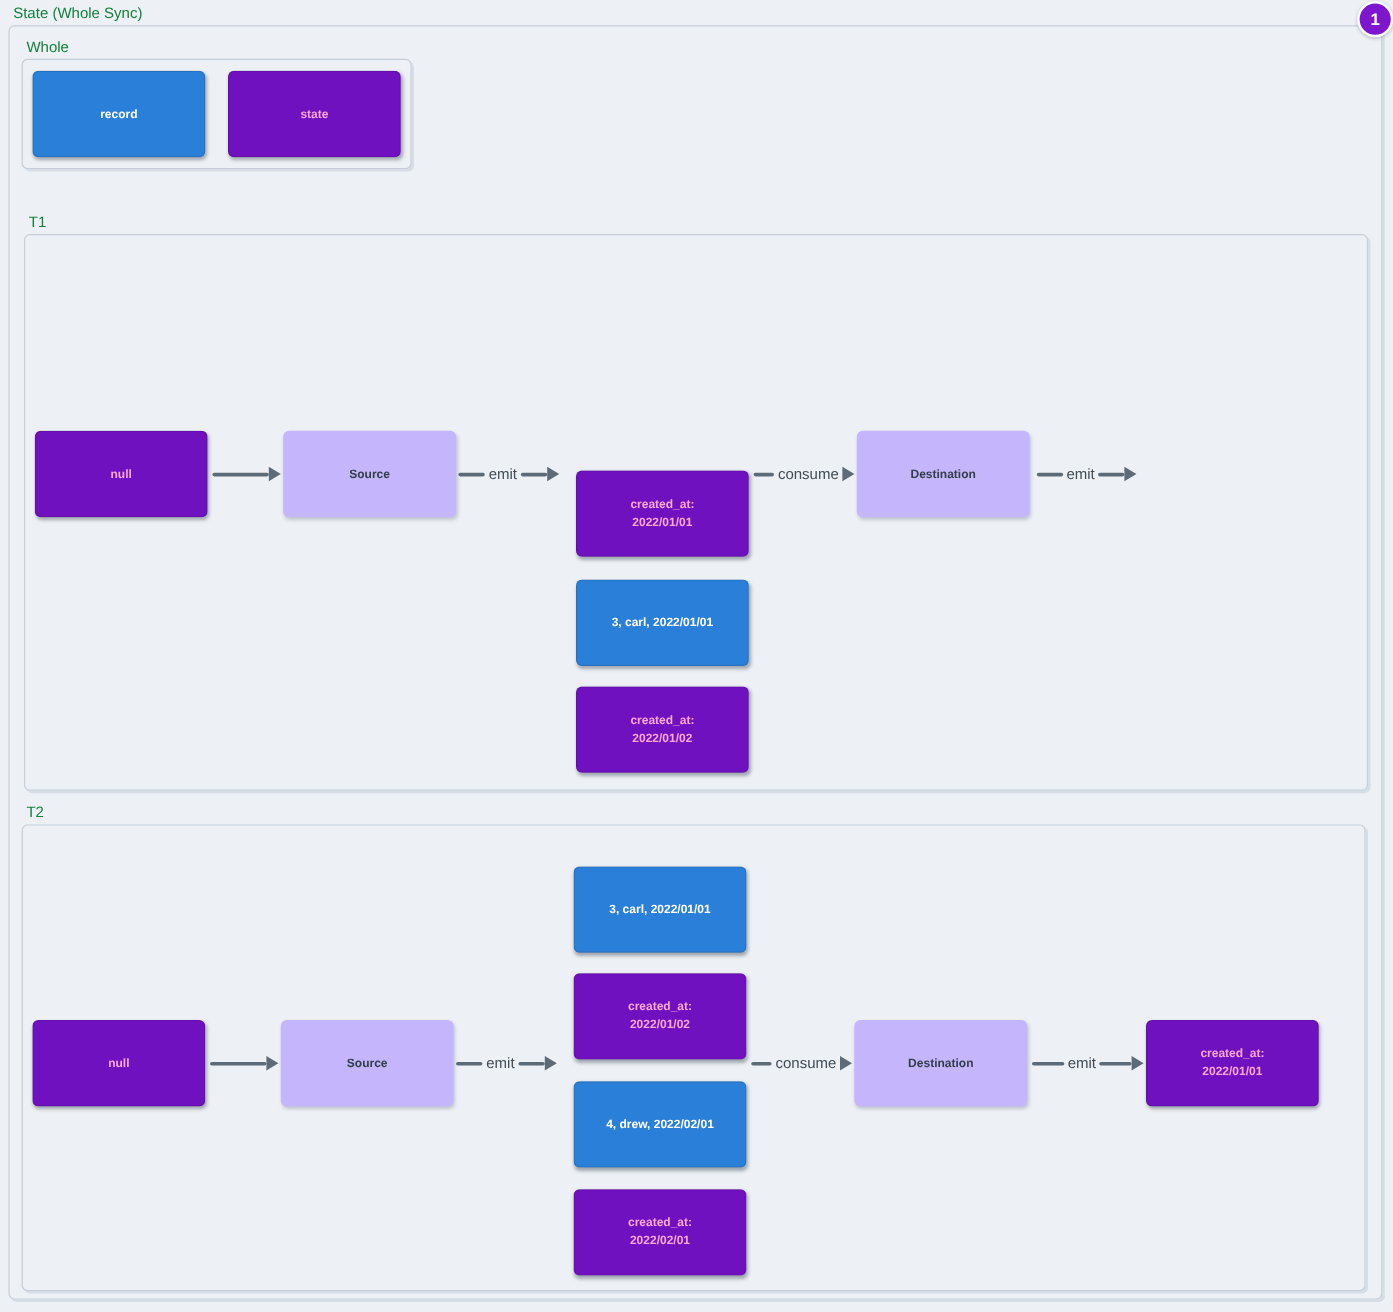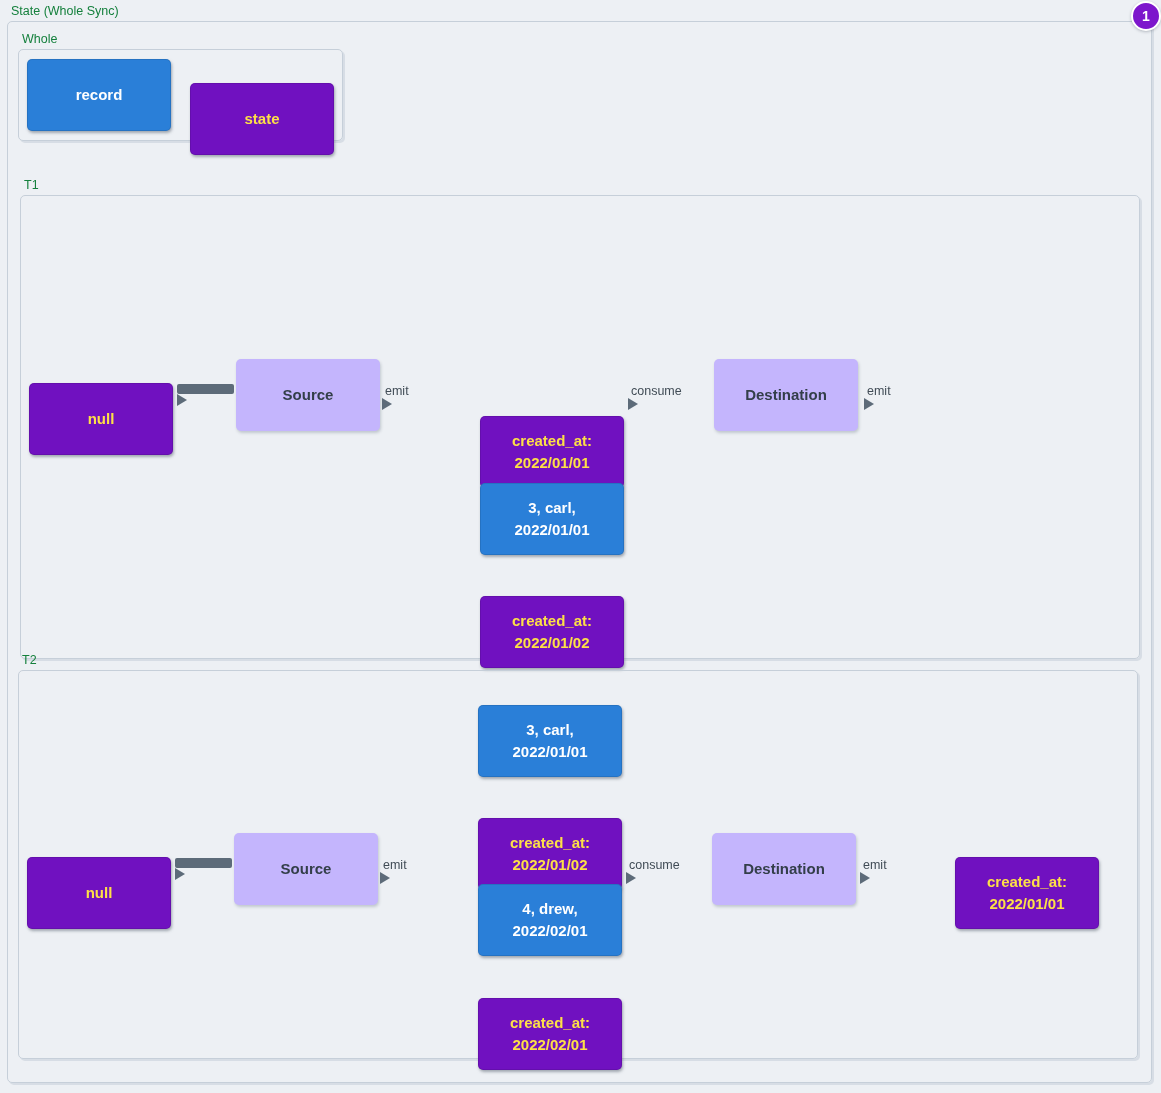--- a/index.html
+++ b/index.html
@@ -28,46 +28,45 @@
   }
 
   
   .node {
     position: absolute;
     width: 144px; height: 72px;
     border-radius: 5px;
     box-sizing: border-box;
     display: flex; align-items: center; justify-content: center;
     text-align: center;
-    font-size: 15px; font-weight: 600;
+    font-size: 10px; font-weight: 600;
     line-height: 1.5;
     white-space: pre-line;
     padding: 4px 10px;
   }
   .node.record {
     background: #2a7fd8; color: #ffffff;
     border: 1px solid rgba(0,0,0,.10);
     box-shadow: 1px 2px 3px rgba(96,106,118,.55);
   }
   .node.state {
-    background: #7011c0; color: #fde047;
+    background: #7011c0; color: #f9a8d4;
     border: 1px solid rgba(0,0,0,.10);
     box-shadow: 1px 2px 3px rgba(96,106,118,.55);
-    margin-top: 24px;
   }
   .node.plain {
     background: #c4b5fd; color: #333e49;
     box-shadow: 1px 2px 3px rgba(140,150,162,.45);
   }
 
   
   .edge {
     position: absolute;
     height: 22px;
-    display: flex;  flex-direction: column;
+    display: flex; align-items: center;
   }
   .edge .seg {
     flex: 1 1 auto;
     height: 3px;
     background: #5d6b79;
     border-radius: 2px;
     min-width: 6px;
   }
   .edge .head {
     flex: 0 0 auto;
@@ -148,21 +147,21 @@
       <div class="node plain" style="left:693px; top:163px;">Destination</div>
 
       <div class="edge" style="left:843px; top:188px; width:83px;">
         <i class="seg"></i>
         <span class="edge-label">emit</span>
         <i class="seg"></i>
         <i class="head"></i>
       </div>
     </div>
 
-    <div class="group" style="left:10px; top:648px; width:1118px; height:387px;">
+    <div class="group" style="left:10px; top:665px; width:1118px; height:387px;">
       <div class="group-label">T2</div>
 
       <div class="node state" style="left:8px; top:162px;">null</div>
 
       <div class="edge" style="left:156px; top:187px; width:57px;">
         <i class="seg"></i>
         <i class="head"></i>
       </div>
 
       <div class="node plain" style="left:215px; top:162px;">Source</div>

